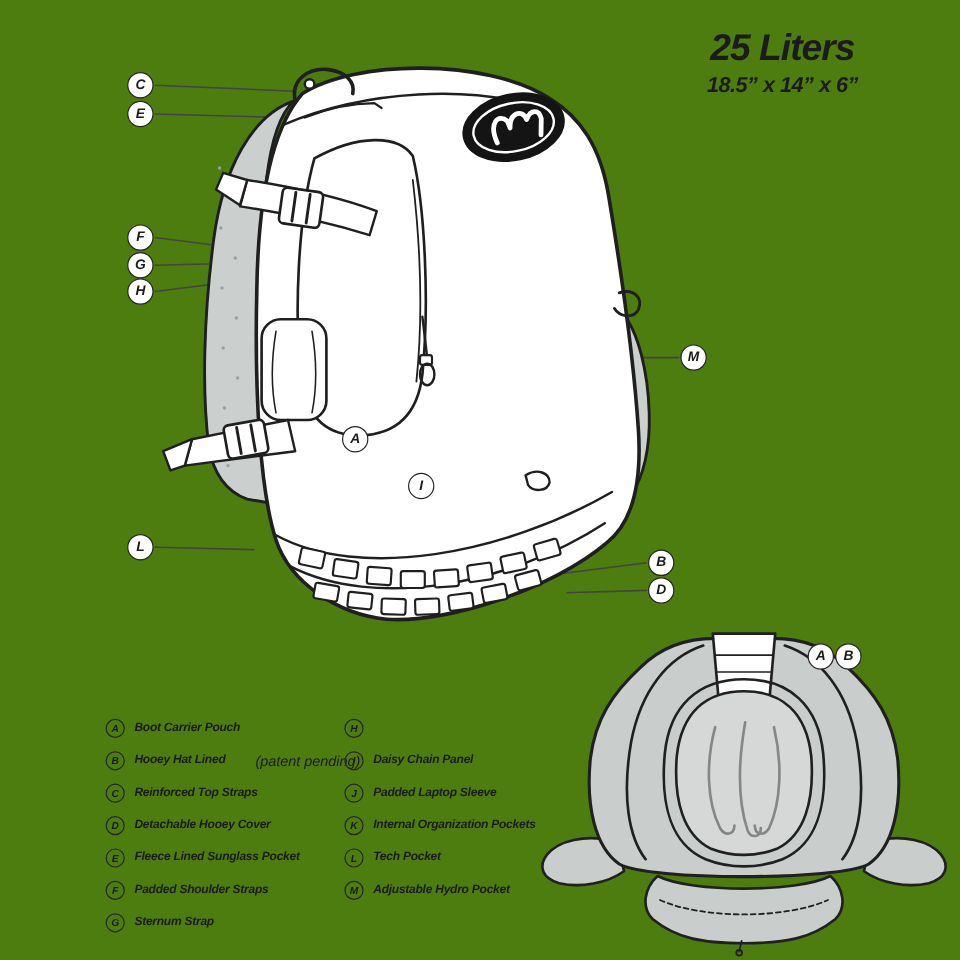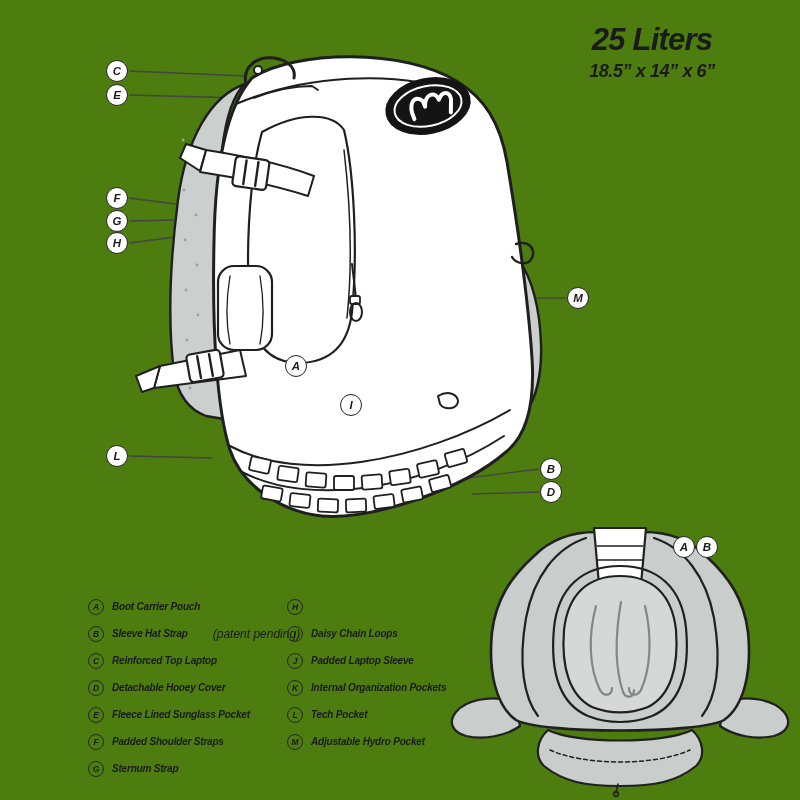--- a/index.html
+++ b/index.html
@@ -183,26 +183,26 @@
   <div class="callout" style="left:673px;top:536px">A</div>
   <div class="callout" style="left:696px;top:536px">B</div>
 
   <div class="legend legend-left">
     <div class="legend-row">
       <span class="badge">A</span>
       <span class="legend-label">Boot Carrier Pouch</span>
     </div>
     <div class="legend-row">
       <span class="badge">B</span>
-      <span class="legend-label">Sleeve Hat Strap</span>
+      <span class="legend-label">Hooey Hat Lined</span>
       <span class="legend-note">(patent pending)</span>
     </div>
     <div class="legend-row">
       <span class="badge">C</span>
-      <span class="legend-label">Reinforced Top Laptop</span>
+      <span class="legend-label">Reinforced Top Straps</span>
     </div>
     <div class="legend-row">
       <span class="badge">D</span>
       <span class="legend-label">Detachable Hooey Cover</span>
     </div>
     <div class="legend-row">
       <span class="badge">E</span>
       <span class="legend-label">Fleece Lined Sunglass Pocket</span>
     </div>
     <div class="legend-row">
@@ -214,21 +214,21 @@
       <span class="legend-label">Sternum Strap</span>
     </div>
   </div>
 
   <div class="legend legend-right">
     <div class="legend-row">
       <span class="badge">H</span>
     </div>
     <div class="legend-row">
       <span class="badge">I</span>
-      <span class="legend-label">Daisy Chain Loops</span>
+      <span class="legend-label">Daisy Chain Panel</span>
     </div>
     <div class="legend-row">
       <span class="badge">J</span>
       <span class="legend-label">Padded Laptop Sleeve</span>
     </div>
     <div class="legend-row">
       <span class="badge">K</span>
       <span class="legend-label">Internal Organization Pockets</span>
     </div>
     <div class="legend-row">

